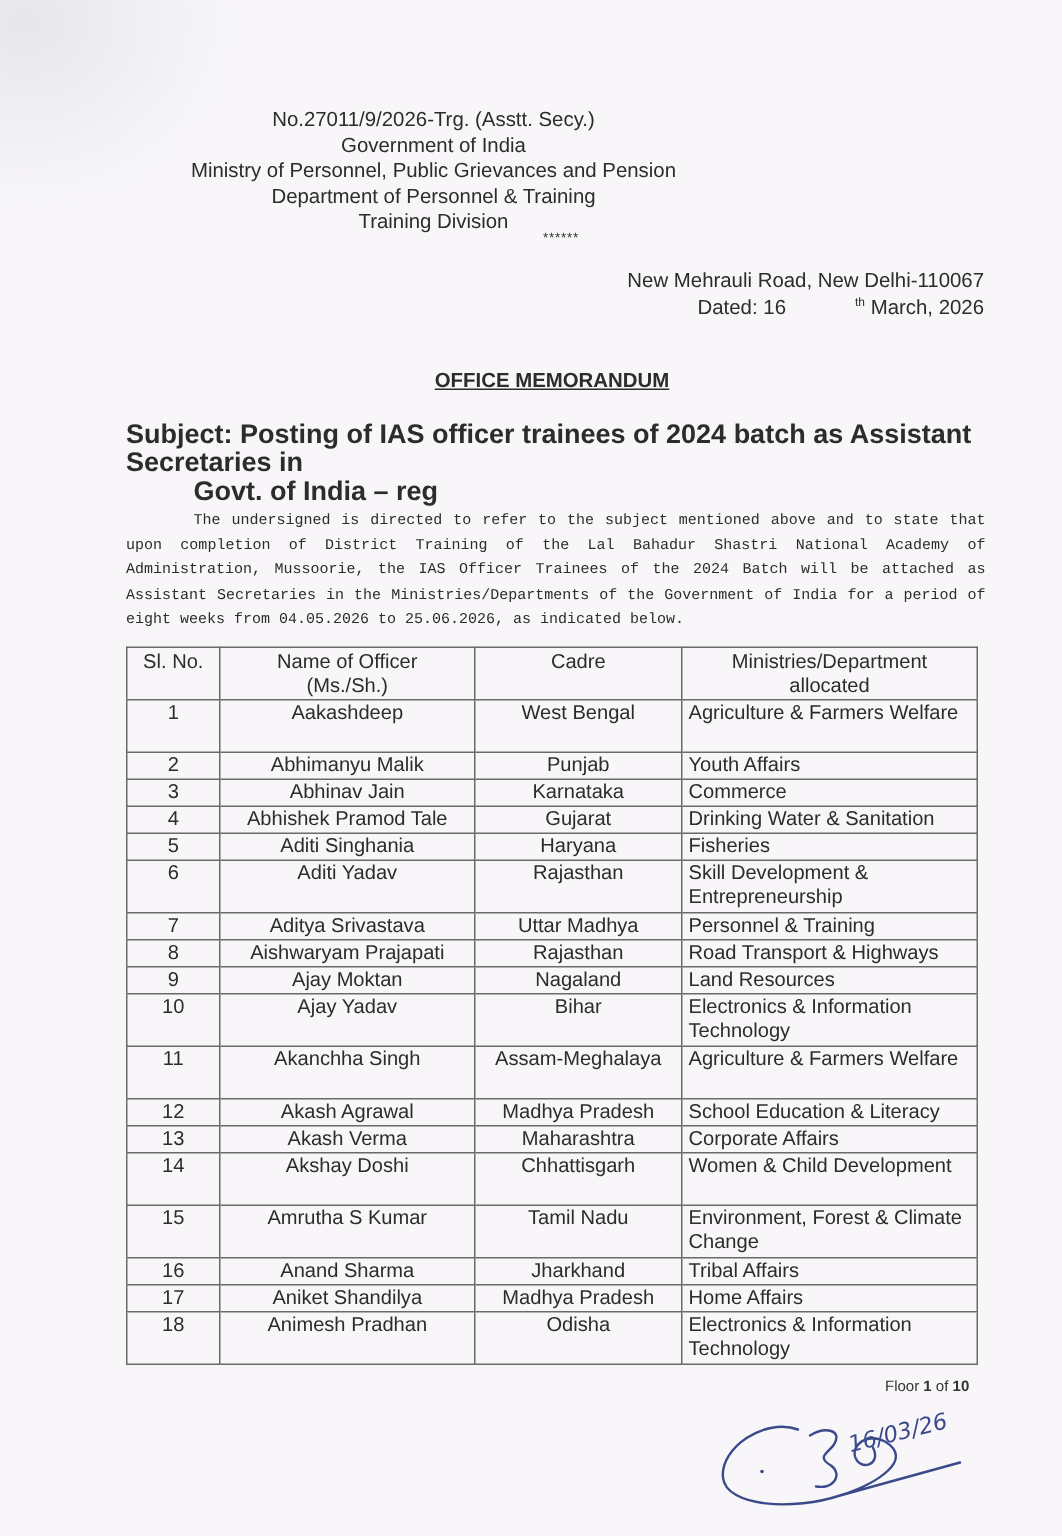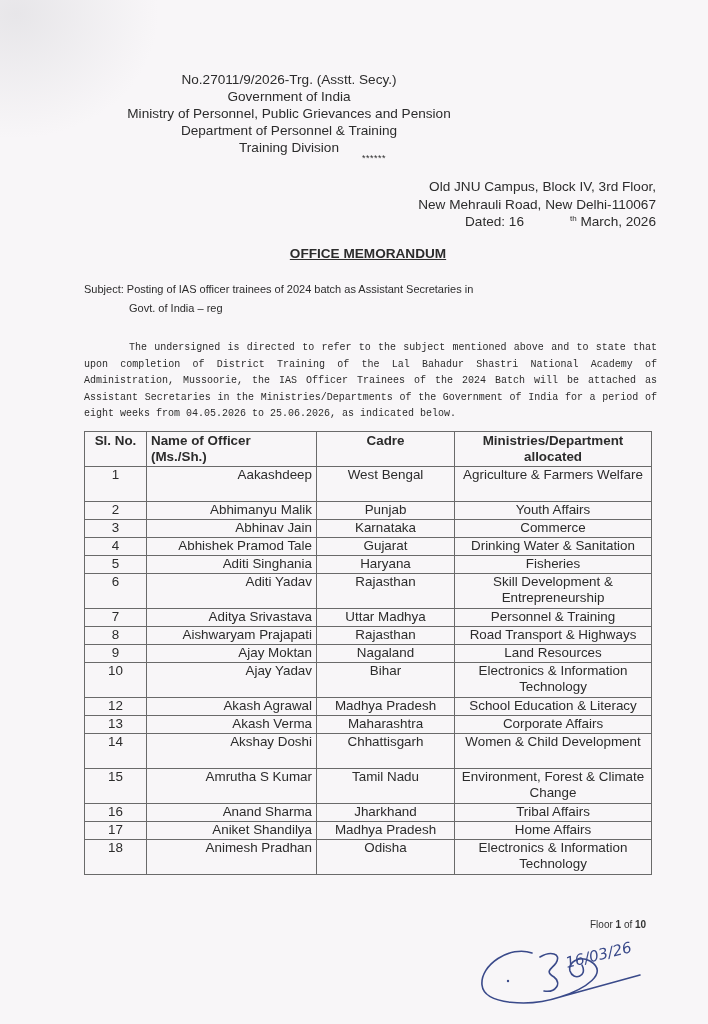--- a/index.html
+++ b/index.html
@@ -62,22 +62,22 @@
       font-weight: bold;
       font-size: 13.6px;
       text-decoration: underline;
       margin-left: 14px;
     }
     .subject {
       position: absolute;
       left: 84px;
       top: 280px;
       width: 580px;
-      font-weight: normal;
-      font-size: 11px;
+      font-weight: bold;
+      font-size: 18px;
       line-height: 19px;
     }
     .subject .indent { display: block; padding-left: 45px; }
     .para {
       position: absolute;
       left: 84px;
       top: 340px;
       width: 573px;
       font-size: 10px;
       line-height: 16.6px;
@@ -93,31 +93,31 @@
       border-collapse: collapse;
       font-size: 13.4px;
       line-height: 16px;
     }
     table.officers th, table.officers td {
       border: 1px solid #6a6a6a;
       padding: 0 4px;
       vertical-align: top;
     }
     table.officers th {
-      font-weight: bold;
+      font-weight: normal;
       text-align: center;
       height: 33px;
       padding-top: 1px;
     }
     table.officers td { height: 17px; }
     table.officers tr.tall td { height: 34px; }
     .c-sl { width: 53px; text-align: center; }
-    .c-name { width: 161px; text-align: right; }
+    .c-name { width: 161px; text-align: center; }
     .c-cadre { width: 129px; text-align: center; margin-left: 44px; }
-    .c-min { text-align: center; }
+    .c-min { text-align: left; }
     .page-num {
       position: absolute;
       left: 590px;
       top: 919px;
       font-size: 10px;
       color: #333;
     }
     .page-num b { font-weight: bold; }
     .signature {
       position: absolute;
@@ -146,39 +146,38 @@
 <div class="header-block">
   <span class="header-line">No.27011/9/2026-Trg. (Asstt. Secy.)</span>
   <span class="header-line">Government of India</span>
   <span class="header-line">Ministry of Personnel, Public Grievances and Pension</span>
   <span class="header-line">Department of Personnel &amp; Training</span>
   <span class="header-line">Training Division</span>
   <span class="stars">******</span>
 </div>
 
 <div class="address-block">
-  <span>Old JNU Campus, Block IV, 3rd Floor,</span>
   <span>New Mehrauli Road, New Delhi-110067</span>
   <span><span style="display:inline">Dated: 16</span><sup>th</sup><span style="display:inline"> March, 2026</span></span>
 </div>
 
 <div class="om-title">OFFICE MEMORANDUM</div>
 
 <div class="subject">
   <span>Subject: Posting of IAS officer trainees of 2024 batch as Assistant Secretaries in</span>
   <span class="indent">Govt. of India – reg</span>
 </div>
 
 <div class="para">The undersigned is directed to refer to the subject mentioned above and to state that upon completion of District Training of the Lal Bahadur Shastri National Academy of Administration, Mussoorie, the IAS Officer Trainees of the 2024 Batch will be attached as Assistant Secretaries in the Ministries/Departments of the Government of India for a period of eight weeks from 04.05.2026 to 25.06.2026, as indicated below.</div>
 
 <table class="officers">
   <thead>
     <tr>
       <th class="c-sl"><span>Sl. No.</span></th>
-      <th class="c-name" style="text-align:left"><span>Name of Officer</span><br><span>(Ms./Sh.)</span></th>
+      <th class="c-name" style="text-align:center"><span>Name of Officer</span><br><span>(Ms./Sh.)</span></th>
       <th class="c-cadre"><span>Cadre</span></th>
       <th class="c-min" style="text-align:center"><span>Ministries/Department</span><br><span>allocated</span></th>
     </tr>
   </thead>
   <tbody>
     <tr class="tall">
         <td class="c-sl">1</td>
         <td class="c-name">Aakashdeep</td>
         <td class="c-cadre">West Bengal</td>
         <td class="c-min">Agriculture &amp; Farmers Welfare</td>
@@ -230,20 +229,26 @@
         <td class="c-name">Ajay  Moktan</td>
         <td class="c-cadre">Nagaland</td>
         <td class="c-min">Land Resources</td>
       </tr>
     <tr class="tall">
         <td class="c-sl">10</td>
         <td class="c-name">Ajay  Yadav</td>
         <td class="c-cadre">Bihar</td>
         <td class="c-min">Electronics &amp; Information Technology</td>
       </tr>
+    <tr class="tall">
+        <td class="c-sl">11</td>
+        <td class="c-name">Akanchha  Singh</td>
+        <td class="c-cadre">Assam-Meghalaya</td>
+        <td class="c-min">Agriculture &amp; Farmers Welfare</td>
+      </tr>
     <tr>
         <td class="c-sl">12</td>
         <td class="c-name">Akash  Agrawal</td>
         <td class="c-cadre">Madhya Pradesh</td>
         <td class="c-min">School Education &amp; Literacy</td>
       </tr>
     <tr>
         <td class="c-sl">13</td>
         <td class="c-name">Akash  Verma</td>
         <td class="c-cadre">Maharashtra</td>

